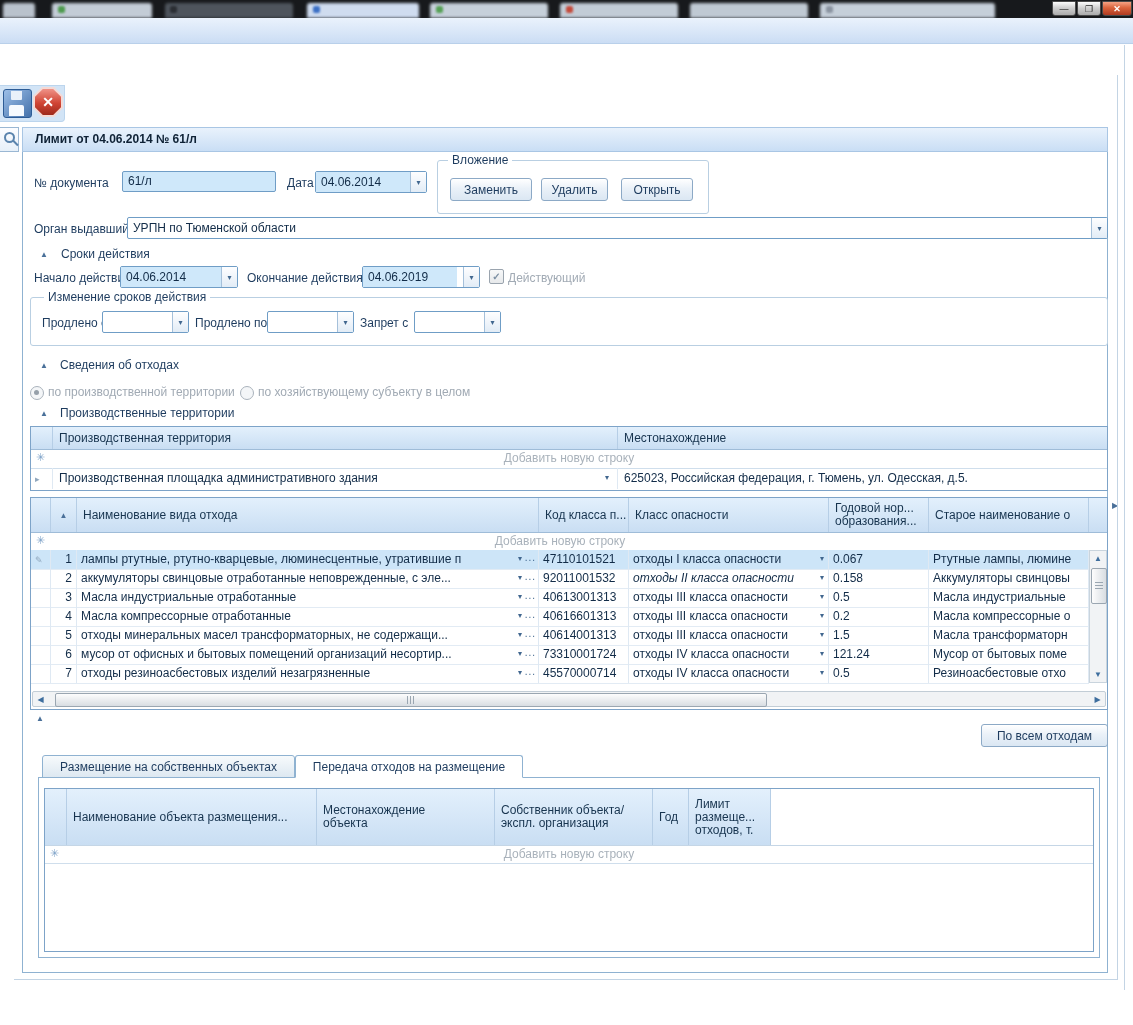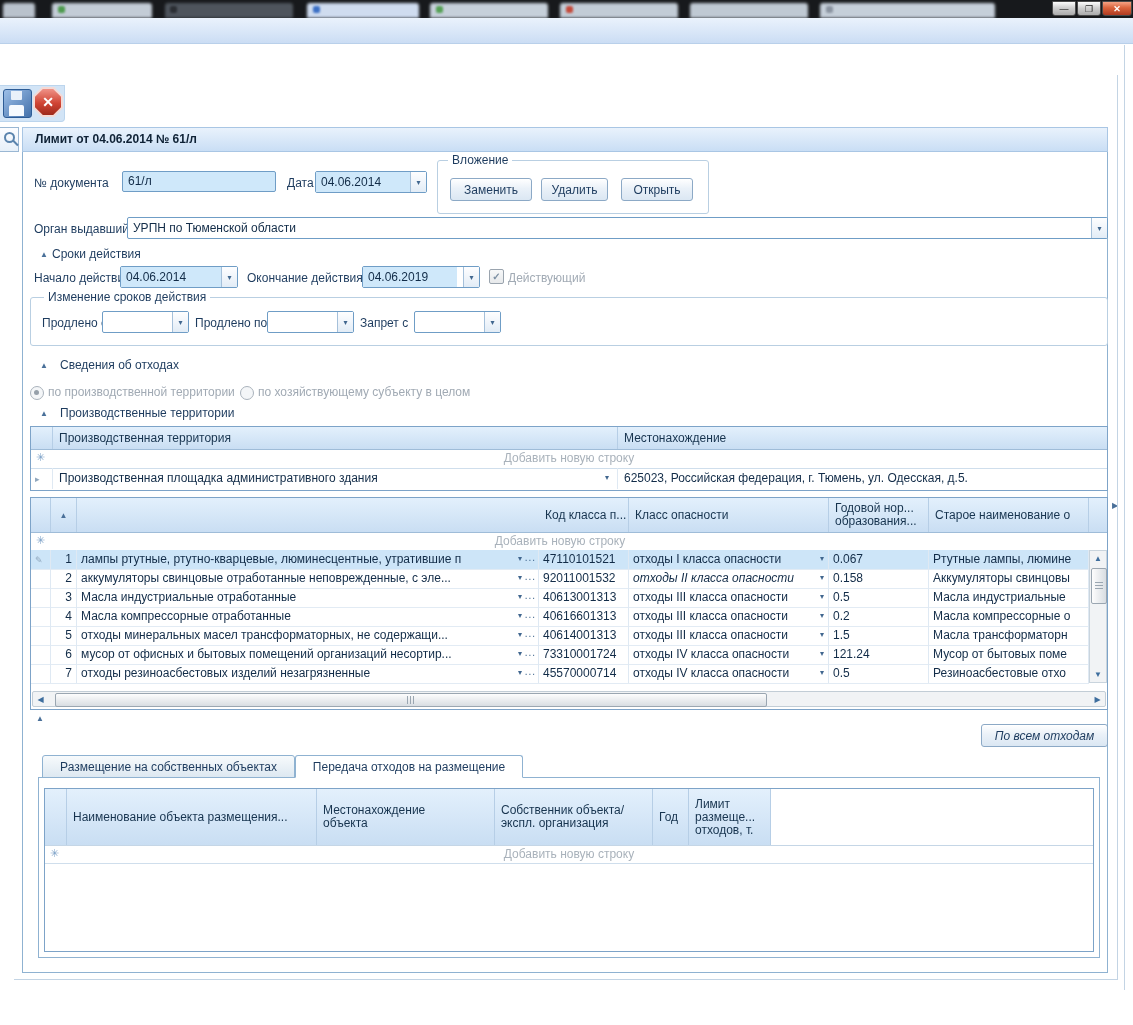--- a/index.html
+++ b/index.html
@@ -154,21 +154,21 @@
   <div class="btn" style="left:541px;top:178px;width:67px;height:23px;">Удалить</div>
   <div class="btn" style="left:621px;top:178px;width:72px;height:23px;">Открыть</div>
 
   <span class="lbl" style="left:34px;top:222px;">Орган выдавший</span>
   <div class="combo" style="left:127px;top:217px;width:979px;">
     <div class="fld">УРПН по Тюменской области</div>
       <div class="arr">▾</div>
   </div>
 
   <span class="tri" style="left:40px;top:250px;">▲</span>
-  <span class="lbl" style="left:52px;top:247px;">Сроки действия</span>
+  <span class="lbl" style="left:61px;top:247px;">Сроки действия</span>
   <span class="lbl" style="left:34px;top:271px;">Начало действия</span>
   <div class="combo blue" style="left:120px;top:266px;width:116px;">
     <div class="fld">04.06.2014</div>
       <div class="arr">▾</div>
   </div>
   <span class="lbl" style="left:247px;top:271px;">Окончание действия</span>
   <div class="combo blue" style="left:362px;top:266px;width:116px;gap:6px;">
     <div class="fld">04.06.2019</div>
       <div class="arr">▾</div>
   </div>
@@ -223,20 +223,21 @@
     </div>
   </div>
 
   <span class="tri" style="left:1112px;top:501px;">▶</span>
   <div class="grid" style="left:30px;top:497px;width:1078px;height:213px;">
     <div class="ghead" style="width:1076px;height:34px;">
       <div class="hcell" style="left:0;width:20px;"></div>
       <div class="hcell" style="left:20px;width:26px;justify-content:center;padding:0;">
           <span class="tri" style="position:static;">▲</span>
         </div>
+      <div class="hcell" style="left:46px;width:462px;">Наименование вида отхода</div>
       <div class="hcell" style="left:508px;width:90px;">Код класса п...</div>
       <div class="hcell" style="left:598px;width:200px;">Класс опасности</div>
       <div class="hcell pre" style="left:798px;width:100px;">Годовой нор...
 образования...</div>
       <div class="hcell" style="left:898px;width:160px;">Старое наименование о</div>
       <div class="hcell" style="left:1058px;width:18px;border-right:none;"></div>
     </div>
     <div class="addrow" style="top:34px;width:1058px;height:18px;">
       <span class="gstar">✳</span>
       <span class="txt">Добавить новую строку</span>
@@ -318,21 +319,21 @@
       <div class="sbtn" style="left:0;">◀</div>
       <div class="sthumb" style="left:22px;width:710px;">
           <span class="hgrip"></span>
         </div>
       <div class="sbtn" style="right:0;">▶</div>
     </div>
   </div>
 
   <span class="tri" style="left:36px;top:714px;">▲</span>
 
-  <div class="btn" style="left:981px;top:724px;width:127px;height:23px;font-style:italic;">По всем отходам</div>
+  <div class="btn" style="left:981px;top:724px;width:127px;height:23px;">По всем отходам</div>
 
   <div class="tab" style="left:42px;top:755px;width:253px;">Размещение на собственных объектах</div>
   <div class="tab active" style="left:295px;top:755px;width:228px;">Передача отходов на размещение</div>
   <div class="tabpanel" style="left:38px;top:777px;width:1062px;height:181px;"></div>
 
   <div class="grid" style="left:44px;top:788px;width:1050px;height:164px;">
     <div class="ghead" style="width:1048px;height:56px;background:#fff;border-bottom:1px solid #c5d6e6;">
       <div style="position:absolute;left:0;top:0;width:726px;height:100%;background:linear-gradient(#e3f0fc,#c9def3);"></div>
       <div class="hcell" style="left:0;width:22px;"></div>
       <div class="hcell" style="left:22px;width:250px;">Наименование объекта размещения...</div>

